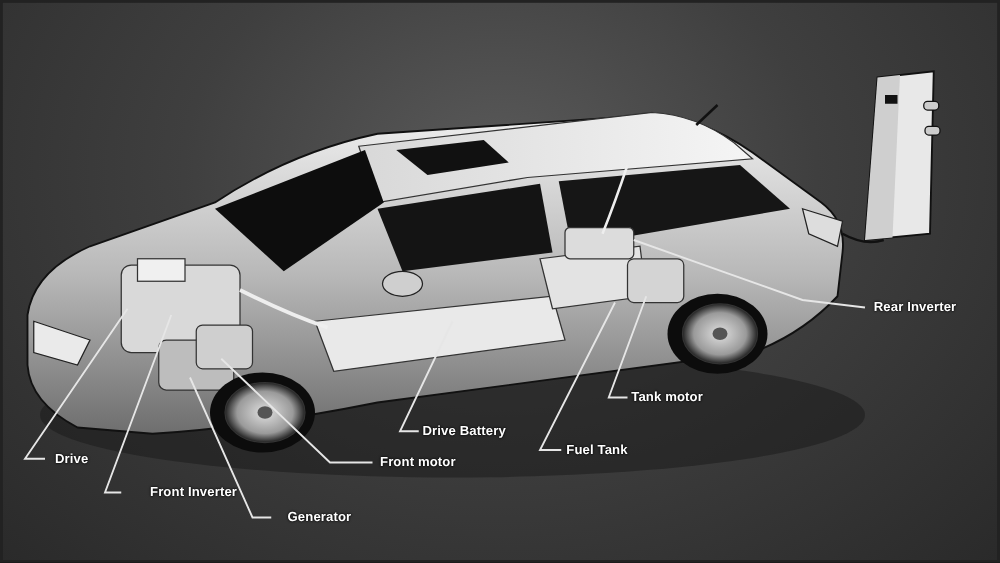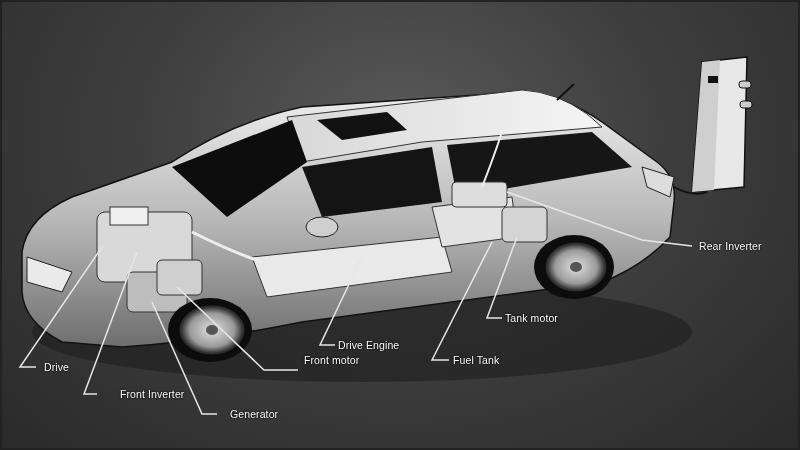--- a/index.html
+++ b/index.html
@@ -1,19 +1,19 @@
 <!DOCTYPE html>
 <html><head>
 <meta charset="utf-8">
 <style>
   html, body { margin:0; padding:0; }
   body { width:800px; height:450px; overflow:hidden; background:#1a1a1a; font-family:"Liberation Sans", sans-serif; }
   .stage { position:relative; width:800px; height:450px; background:radial-gradient(ellipse at 50% 30%, #5a5a5a 0%, #3f3f3f 45%, #2a2a2a 100%); border:2px solid #222; box-sizing:border-box; }
   svg.art { position:absolute; left:0; top:0; }
-  .label { position:absolute; color:#fff; font-weight:normal; font-size:10.5px; white-space:nowrap; text-shadow:0 0 2px #000, 0 0 1px #000; letter-spacing:0.1px; }
+  .label { position:absolute; color:#fff; font-weight:bold; font-size:10.5px; white-space:nowrap; text-shadow:0 0 2px #000, 0 0 1px #000; letter-spacing:0.1px; }
 </style>
 </head>
 <body>
 
 <div class="stage">
   <svg class="art" width="800" height="450" viewBox="0 0 800 450">
     <defs>
       <linearGradient id="bodyG" x1="0" y1="0" x2="0" y2="1">
         <stop offset="0" stop-color="#efefef"></stop>
         <stop offset="0.5" stop-color="#b8b8b8"></stop>
@@ -94,18 +94,18 @@
       <polyline points="360,255 318,343 333,343"></polyline>
       <polyline points="490,240 430,358 447,358"></polyline>
       <polyline points="515,235 485,316 500,316"></polyline>
       <polyline points="505,190 640,238 690,244"></polyline>
     </g>
   </svg>
 
   <div class="label" style="left:42px; top:359px;">Drive</div>
   <div class="label" style="left:98px; top:386px;padding-left:20px;">Front Inverter</div>
   <div class="label" style="left:228px; top:406px;">Generator</div>
-  <div class="label" style="left:302px; top:352px;text-align:center;">Front motor</div>
-  <div class="label" style="left:336px; top:337px;">Drive Engine</div>
+  <div class="label" style="left:302px; top:362px;text-align:center;">Front motor</div>
+  <div class="label" style="left:336px; top:337px;">Drive Battery</div>
   <div class="label" style="left:451px; top:352px;">Fuel Tank</div>
   <div class="label" style="left:503px; top:310px;">Tank motor</div>
   <div class="label" style="left:697px; top:238px;">Rear Inverter</div>
 </div>
 
 </body></html>

